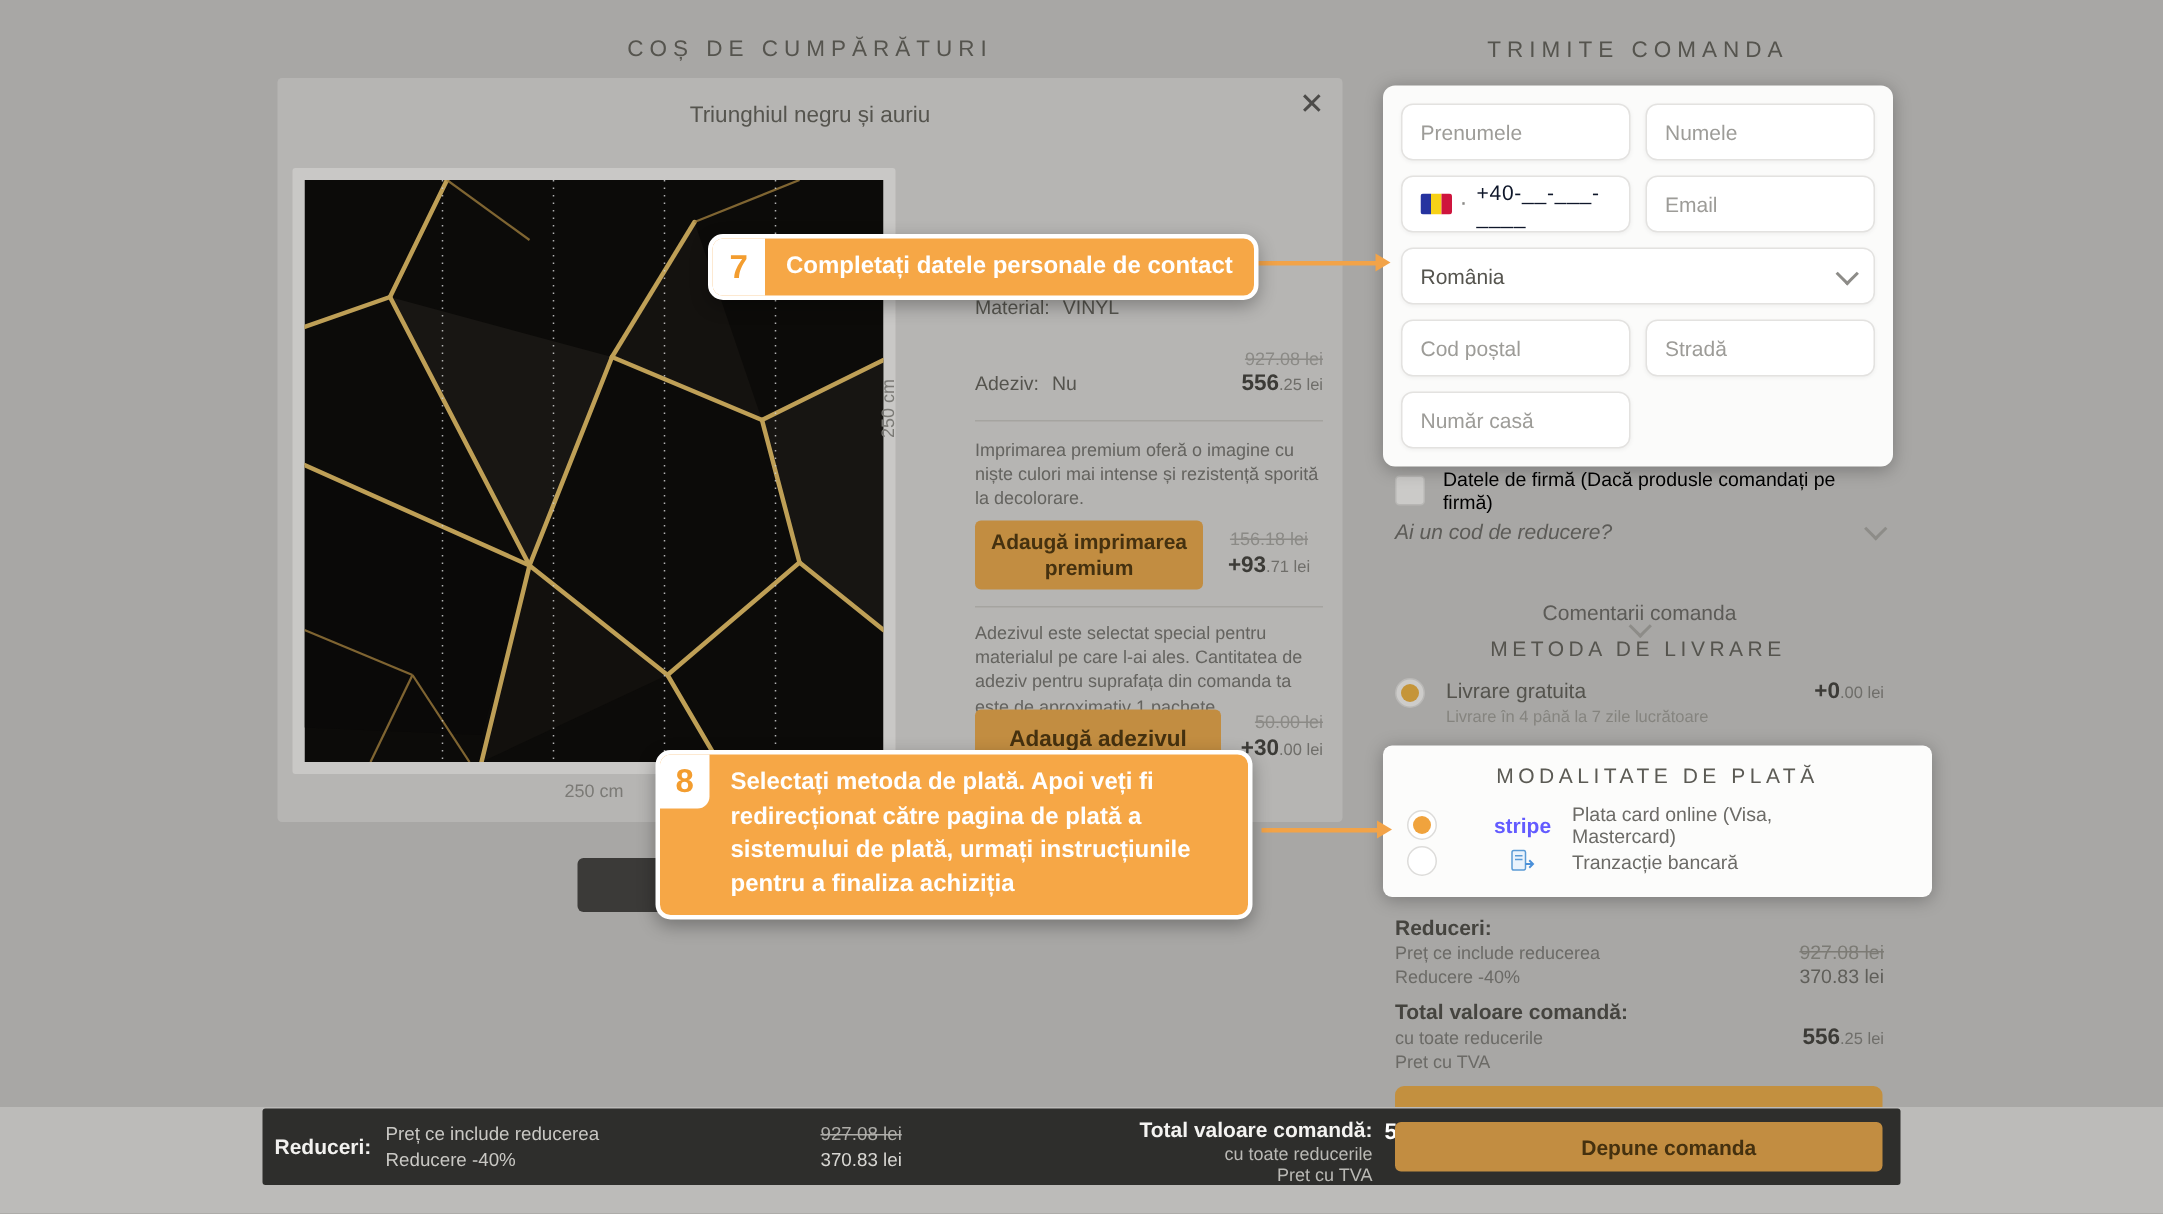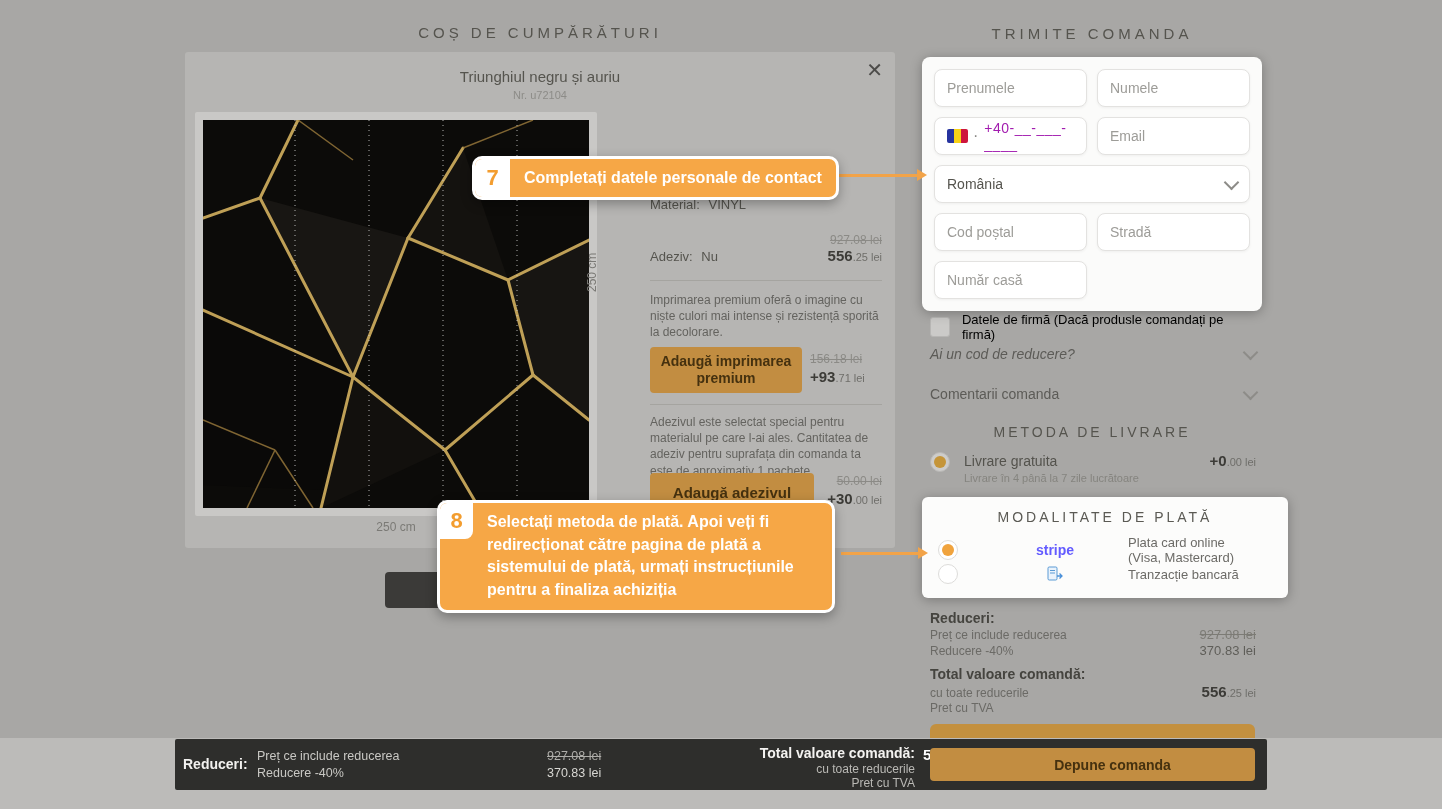--- a/index.html
+++ b/index.html
@@ -25,41 +25,41 @@
   .price-old-row{left:0;top:68px;width:232px;text-align:right;}
   .strike{font-size:12px;color:#8b8a86;text-decoration:line-through;}
   .adz-row{left:0;top:85px;width:232px;display:flex;justify-content:space-between;align-items:baseline;}
   .big-price b{font-size:15px;color:#3c3b37;}
   .big-price span{font-size:11px;color:#6f6e6a;}
   .divider{left:0;width:232px;height:1px;background:#a5a4a0;}
   .desc{left:0;width:232px;font-size:12px;color:#64635f;line-height:1.35;}
   .gold-btn{background:#c28d41;border:none;border-radius:4px;color:#45310f;font-weight:600;
             font-family:inherit;cursor:pointer;}
   .btn1{left:0;top:185px;width:152px;height:46px;font-size:14px;line-height:1.25;}
-  .btn1-price{left:160px;top:190px;width:72px;text-align:left;}
+  .btn1-price{left:160px;top:190px;width:72px;text-align:center;}
   .btn2{left:0;top:311px;width:164px;height:38px;font-size:15px;}
   .btn2-price{left:160px;top:312px;width:72px;text-align:right;}
   .price-stack .strike{display:block;margin-bottom:2px;}
   .dark-btn-fragment{left:385px;top:572px;width:278px;height:36px;background:#3b3a38;border-radius:4px;z-index:1;}
   
   .sec-title{text-align:center;color:#55544e;letter-spacing:4px;font-size:15px;}
   .order-title{left:922px;top:25px;width:340px;}
   .form-box{left:922px;top:57px;width:340px;background:#fbfbfa;border-radius:8px;z-index:5;
             box-shadow:0 2px 12px rgba(0,0,0,.28);padding:12px;box-sizing:border-box;
             display:grid;grid-template-columns:1fr 1fr;gap:10px;}
   .inp{height:38px;border:1px solid #e3e2e0;border-radius:8px;background:#fff;font-size:14px;
        color:#4b4a48;padding:0 12px;box-sizing:border-box;width:100%;font-family:inherit;
        box-shadow:0 1px 3px rgba(0,0,0,.05);}
   .inp::placeholder{color:#9d9c98;}
   .cell-div{height:38px;border:1px solid #e3e2e0;border-radius:8px;background:#fff;display:flex;
             align-items:center;padding:0 12px;box-sizing:border-box;box-shadow:0 1px 3px rgba(0,0,0,.05);}
   .full{grid-column:1 / span 2;}
   .flag{width:21px;height:14px;display:flex;border-radius:2px;overflow:hidden;flex:none;}
   .flag i{flex:1;}
-  .phone-val{font-size:14px;color:#a21caf;margin-left:6px;letter-spacing:.5px;}
+  .phone-val{font-size:14px;color:#0f172a;margin-left:6px;letter-spacing:.5px;}
   .dot{color:#8a8986;margin-left:5px;}
   .country-val{font-size:14px;color:#55544e;flex:1;}
   .chev{width:9px;height:9px;border-right:2px solid #8d8c88;border-bottom:2px solid #8d8c88;
         transform:rotate(45deg);flex:none;margin-top:-4px;}
   .company-row{left:930px;top:312px;display:flex;align-items:center;gap:12px;width:330px;}
   .lab13g{font-size:13px;color:#000000;}
   .acc{left:930px;width:326px;display:flex;align-items:center;justify-content:space-between;cursor:pointer;}
   .acc span{font-size:14px;color:#5c5b57;}
   .delivery-title{left:922px;top:424px;width:340px;font-size:14px;letter-spacing:3px;}
   .delivery-row{left:930px;top:452px;width:326px;display:flex;align-items:flex-start;gap:14px;}
@@ -67,21 +67,21 @@
          box-sizing:border-box;position:relative;flex:none;cursor:pointer;}
   .radio.sel::after{content:'';position:absolute;inset:3px;border-radius:50%;background:#f0a33d;}
   .radio.dim{background:#cdccca;border-color:#b9b8b6;}
   .radio.dim::after{background:#c59539;}
   .dl-main{font-size:14px;color:#54534d;}
   .dl-sub{font-size:11px;color:#85847f;margin-top:2px;}
   .dl-price{margin-left:auto;text-align:right;white-space:nowrap;}
   .pay-box{left:922px;top:497px;width:340px;height:101px;background:#fcfcfb;border-radius:6px;z-index:5;
            box-shadow:0 2px 12px rgba(0,0,0,.28);padding-left:26px;}
   .pay-title{left:0;top:12px;width:100%;font-size:14px;letter-spacing:3px;color:#5b5a54;text-align:center;position:absolute;}
-  .pay-row{position:absolute;left:16px;width:308px;display:flex;align-items:center;gap:40px;}
+  .pay-row{position:absolute;left:16px;width:308px;display:flex;align-items:center;}
   .stripe-logo{font-size:14px;font-weight:bold;color:#635bff;width:46px;text-align:center;margin-left:34px;flex:none;}
   .bank-ico{width:46px;margin-left:34px;display:flex;justify-content:center;flex:none;}
   .pay-lab{font-size:13px;color:#6c6b67;margin-left:10px;}
   .summary{left:930px;top:610px;width:326px;}
   .sum-h{font-size:14px;font-weight:bold;color:#45443f;}
   .sum-row{display:flex;justify-content:space-between;align-items:baseline;margin-top:1px;}
   .sum-lab{font-size:12px;color:#6b6a66;}
   .sum-strike{font-size:13px;color:#7c7b75;text-decoration:line-through;}
   .sum-val{font-size:13px;color:#5f5e59;}
   .gold-fragment{left:930px;top:724px;width:325px;height:22px;background:#c3903f;border-radius:6px;z-index:3;}
@@ -120,21 +120,20 @@
   .arr8{left:841px;top:552px;width:78px;}
 </style>
 </head>
 <body>
 
 <div class="abs sec-title" style="left:185px;top:24px;width:710px;">COȘ DE CUMPĂRĂTURI</div>
 
 <div class="abs cart-panel">
   <div class="abs close-x">✕</div>
   <div class="abs pname">Triunghiul negru și auriu</div>
-  <div class="abs pnum">Nr. u72104</div>
 
   <div class="abs frame">
     <svg width="386" height="388" viewBox="0 0 386 388">
       <rect width="386" height="388" fill="#0c0b09"></rect>
       <polygon points="150,257 57,78 205,118" fill="#181613"></polygon>
       <polygon points="150,257 0,190 0,365 118,370" fill="#0a0908"></polygon>
       <polygon points="205,118 260,28 305,160" fill="#14120f"></polygon>
       <polygon points="305,160 386,120 386,300 330,255" fill="#171512"></polygon>
       <polygon points="150,257 242,330 118,388" fill="#12100d"></polygon>
       <g stroke="#c9a85b" stroke-width="3" stroke-linecap="round" opacity="0.95">
@@ -235,21 +234,21 @@
 
 <div class="abs company-row">
   <span class="cbx empty">✓</span>
   <span class="lab13g">Datele de firmă (Dacă produsle comandați pe firmă)</span>
 </div>
 
 <div class="abs acc" style="top:346px;font-style:italic;">
   <span>Ai un cod de reducere?</span>
   <span class="chev"></span>
 </div>
-<div class="abs acc" style="top:386px;">
+<div class="abs acc" style="top:400px;flex-direction:column;">
   <span>Comentarii comanda</span>
   <span class="chev"></span>
 </div>
 
 <div class="abs sec-title delivery-title">METODA DE LIVRARE</div>
 
 <div class="abs delivery-row">
   <span class="radio dim sel"></span>
   <span>
     <span class="dl-main">Livrare gratuita</span>

